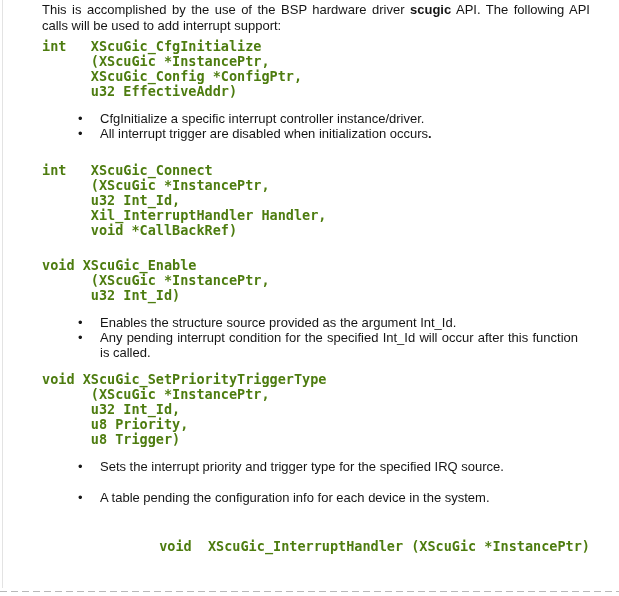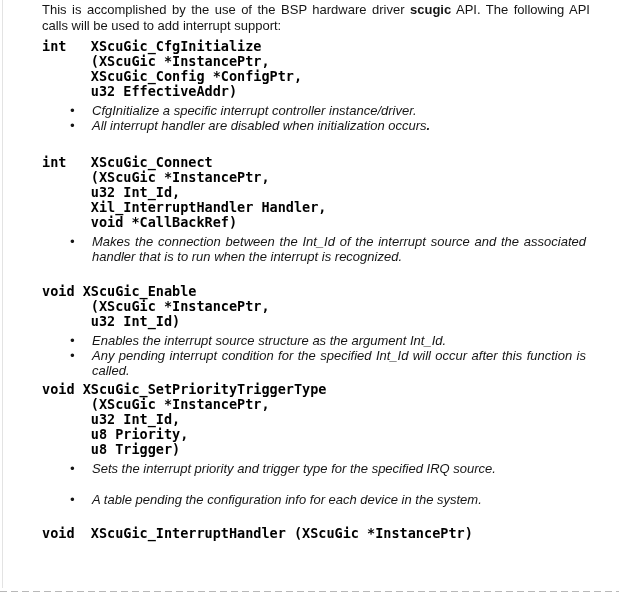--- a/index.html
+++ b/index.html
@@ -42,85 +42,81 @@
     text-align: justify;
   }
   .intro b { font-weight: bold; }
   .api-section { margin: 0; }
   .sig {
     margin: 0;
     font-family: "DejaVu Sans Mono", monospace;
     font-weight: bold;
     font-size: 13.5px;
     line-height: 15px;
-    color: #000000;
+    color: #4d7c0f;
     white-space: pre;
   }
   ul.bullets {
-    margin: 4px;
+    margin: 12px;
     padding: 0;
     list-style: none;
-    font-style: italic;
   }
   ul.bullets li {
     position: relative;
     padding-left: 46px;
     font-size: 13px;
     line-height: 15px;
     text-align: justify;
   }
   ul.bullets li::before {
     content: "\2022";
     position: absolute;
     left: 24px;
     top: 0;
     font-size: 13px;
   }
   ul.bullets li b { font-weight: bold; }
   .mt-22 { margin-top: 22px; }
   .mt-20 { margin-top: 20px; }
   .mt-0  { margin-top: 0; }
   .mt-16 { margin-top: 16px; }
-  .mt-23 { margin-top: 19px; }
+  .mt-23 { margin-top: 34px; text-align: right; }
 </style>
 </head>
 <body>
 
 <div class="page">
 
   <p class="intro"><span>This is accomplished by the use of the BSP hardware driver </span><b>scugic</b><span> API.  The following API calls will be used to add interrupt support:</span></p>
 
   <div class="api-section">
     <pre class="sig">int   XScuGic_CfgInitialize
       (XScuGic *InstancePtr,
       XScuGic_Config *ConfigPtr,
       u32 EffectiveAddr)</pre>
     <ul class="bullets">
       <li><span>CfgInitialize a specific interrupt controller instance/driver.</span></li>
-      <li><span>All interrupt handler are disabled when initialization occurs</span><b>.</b></li>
+      <li><span>All interrupt trigger are disabled when initialization occurs</span><b>.</b></li>
     </ul>
   </div>
 
   <div class="api-section mt-22">
     <pre class="sig">int   XScuGic_Connect
       (XScuGic *InstancePtr,
       u32 Int_Id,
       Xil_InterruptHandler Handler,
       void *CallBackRef)</pre>
-    <ul class="bullets">
-      <li><span>Makes the connection between the Int_Id of the interrupt source and the associated handler that is to run when the interrupt is recognized.</span></li>
-    </ul>
   </div>
 
   <div class="api-section mt-20">
     <pre class="sig">void XScuGic_Enable
       (XScuGic *InstancePtr,
       u32 Int_Id)</pre>
     <ul class="bullets">
-      <li><span>Enables the interrupt source structure as the argument Int_Id.</span></li>
+      <li><span>Enables the structure source provided as the argument Int_Id.</span></li>
       <li><span>Any pending interrupt condition for the specified Int_Id will occur after this function is called.</span></li>
     </ul>
   </div>
 
   <div class="api-section mt-0">
     <pre class="sig">void XScuGic_SetPriorityTriggerType
       (XScuGic *InstancePtr,
       u32 Int_Id,
       u8 Priority,
       u8 Trigger)</pre>

